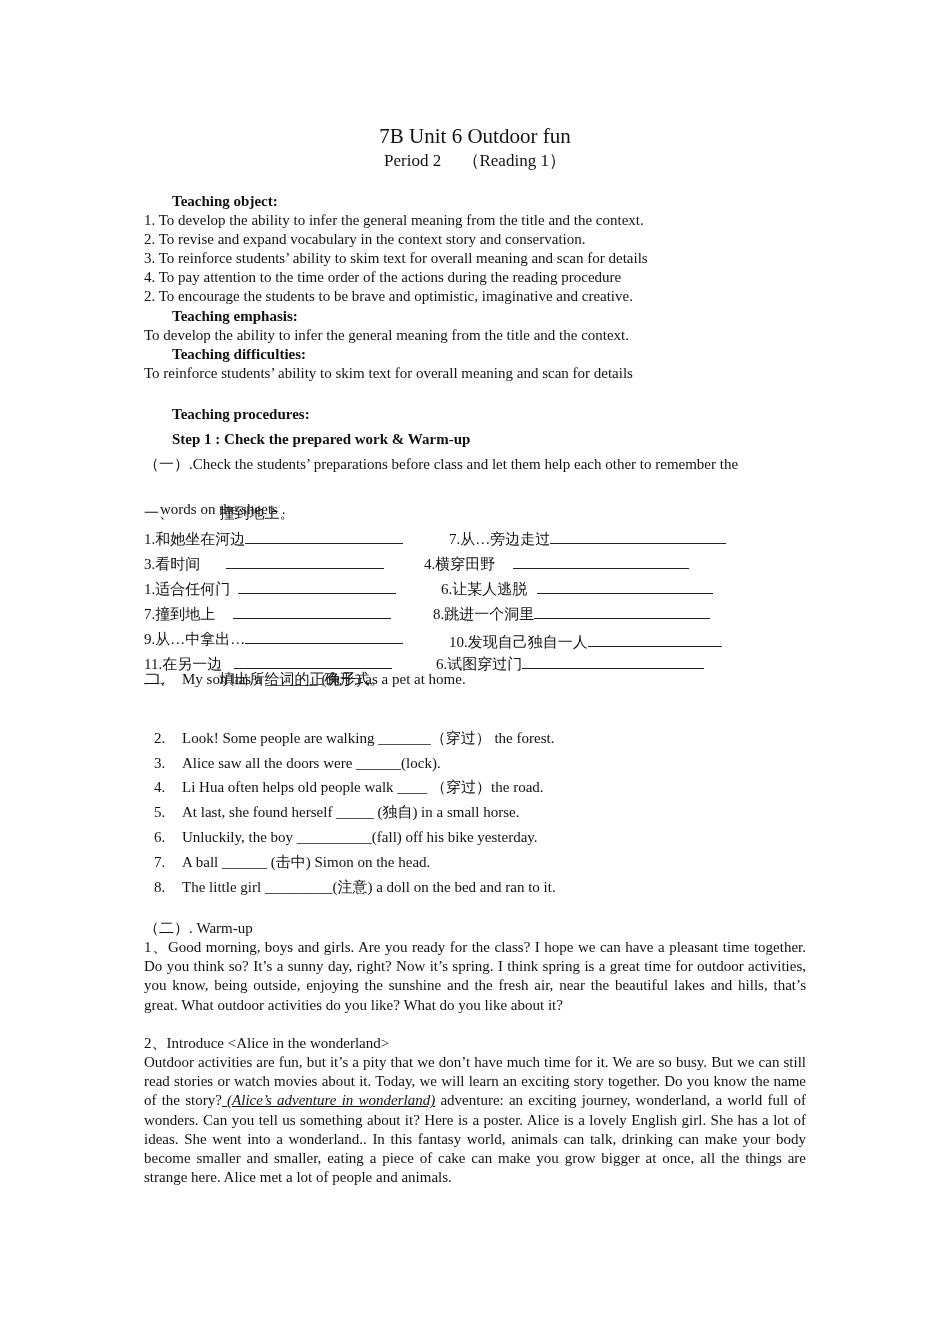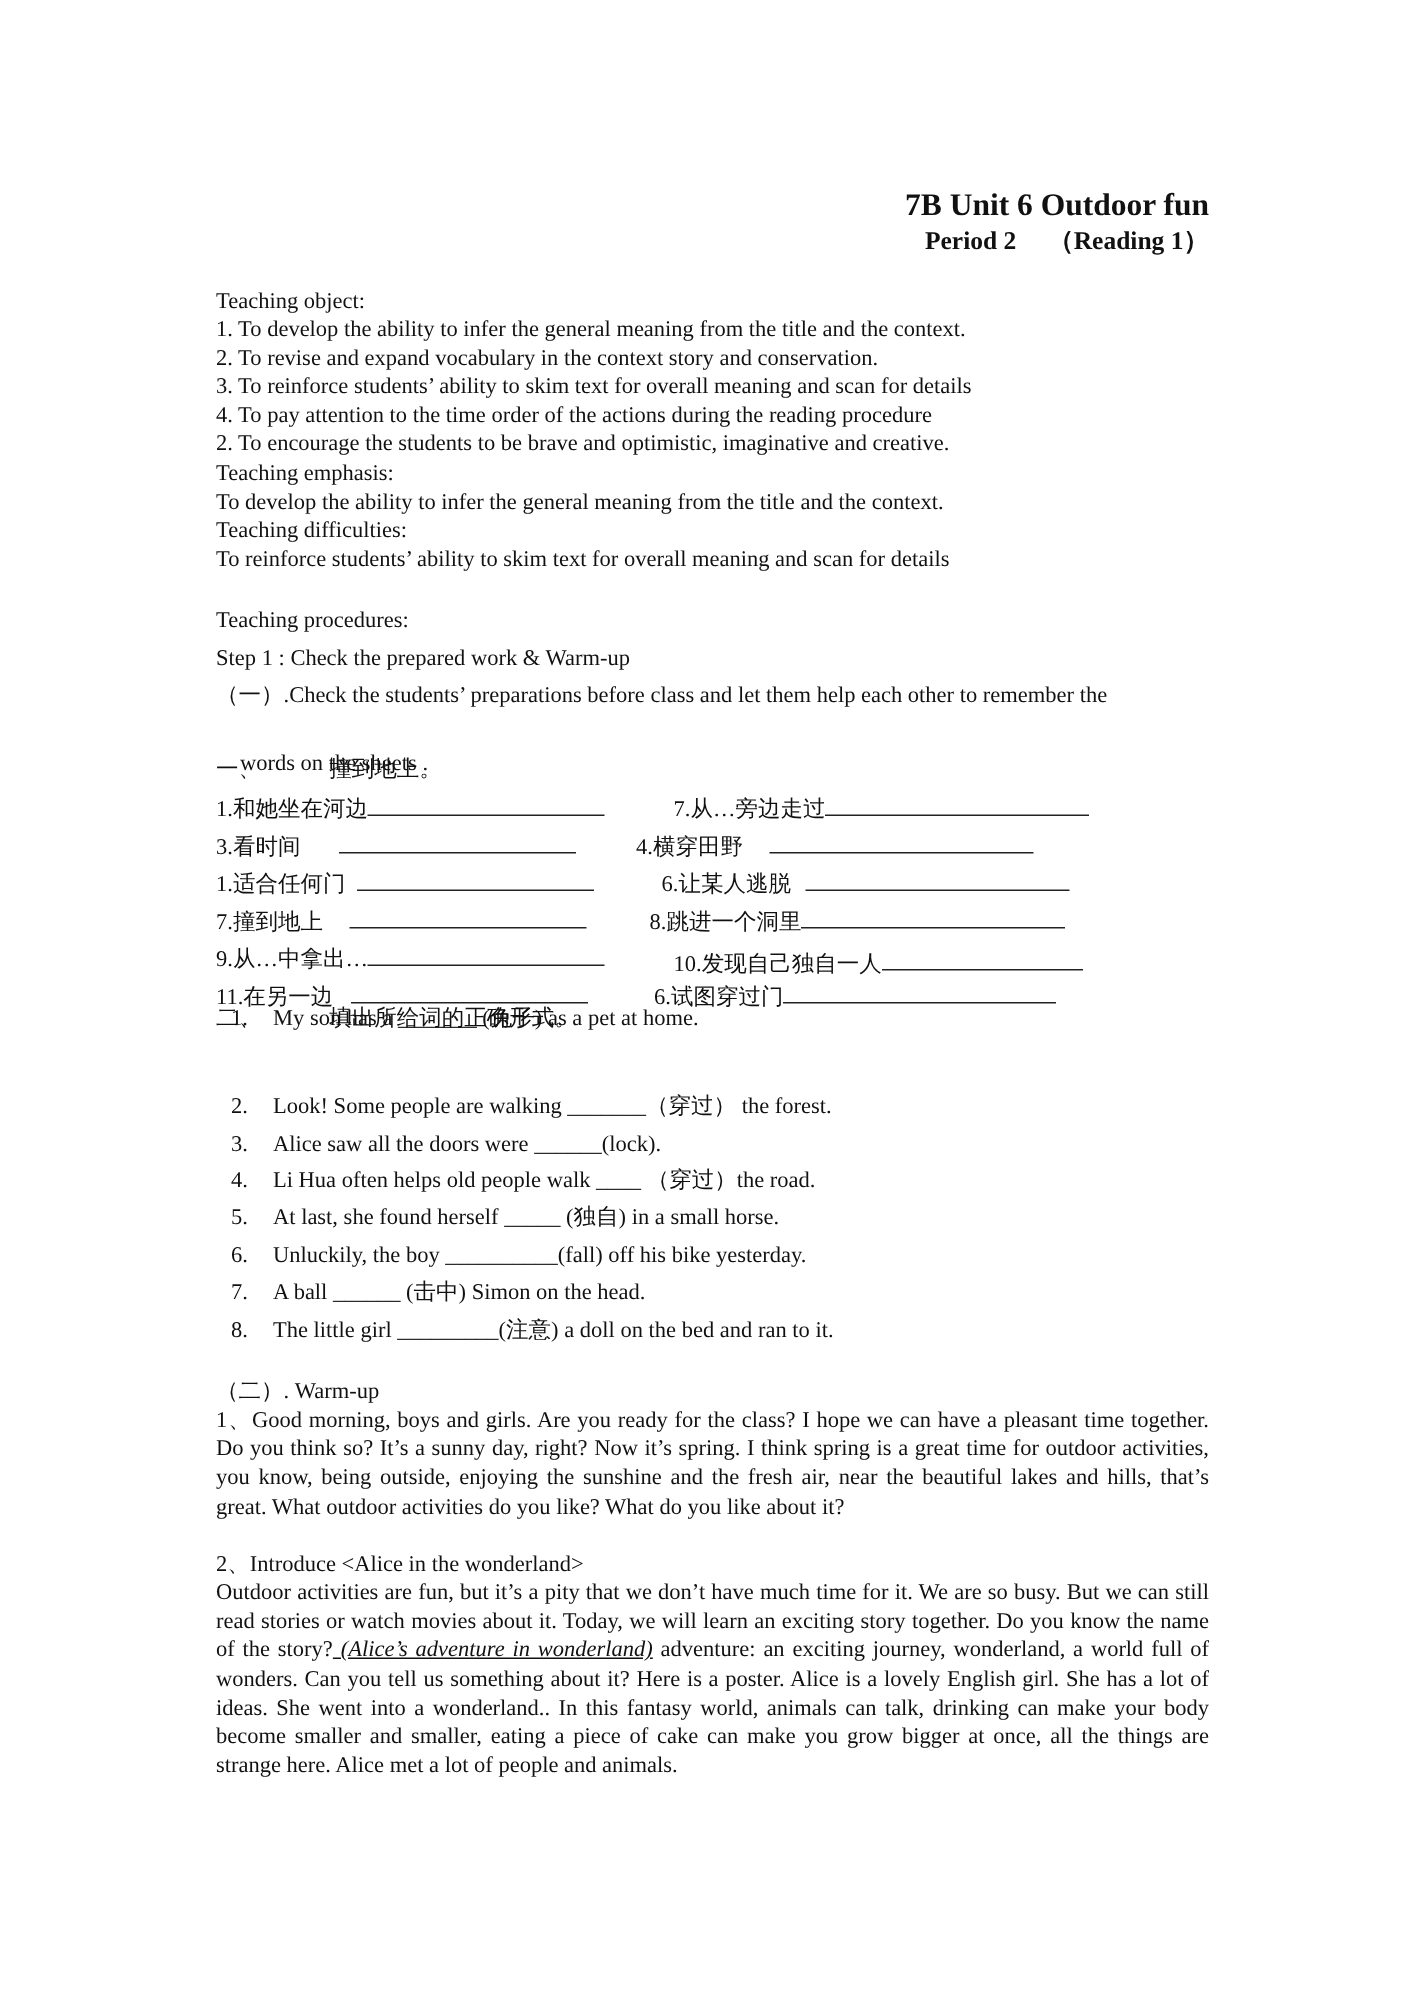--- a/index.html
+++ b/index.html
@@ -1,23 +1,23 @@
 <!DOCTYPE html>
 <html><head>
 <meta charset="utf-8">
 <style>
   html, body { margin: 0; padding: 0; background: #ffffff; }
   body { width: 950px; height: 1344px; position: relative; overflow: hidden;
          font-family: "Liberation Serif", "DejaVu Serif", serif; color: #111; }
   .page { position: absolute; left: 144px; top: 0; width: 662px; }
-  .title { position: absolute; left: 0; width: 662px; text-align: right; font-weight: bold; }
+  .title { position: absolute; left: 0; width: 662px; text-align: center; font-weight: normal; }
   .t1 { top: 124px; font-size: 21px; }
   .t2 { top: 149px; font-size: 17px; }
   .line { position: absolute; left: 0; font-size: 15px; line-height: 19px; white-space: nowrap; }
-  .b { font-weight: normal; }
+  .b { font-weight: bold; margin-left: 28px; }
   .blank { display: inline-block; border-bottom: 1px solid #222; height: 14px; vertical-align: baseline; }
   .col2 { position: absolute; white-space: nowrap; font-size: 15px; line-height: 19px; }
   .num { display: inline-block; width: 38px; padding-left: 10px; box-sizing: border-box; }
   .para { position: absolute; left: 0; width: 662px; font-size: 15px; line-height: 19.2px;
           text-align: justify; }
   .u { text-decoration: underline; font-style: italic; }
 </style>
 </head>
 <body>
 

